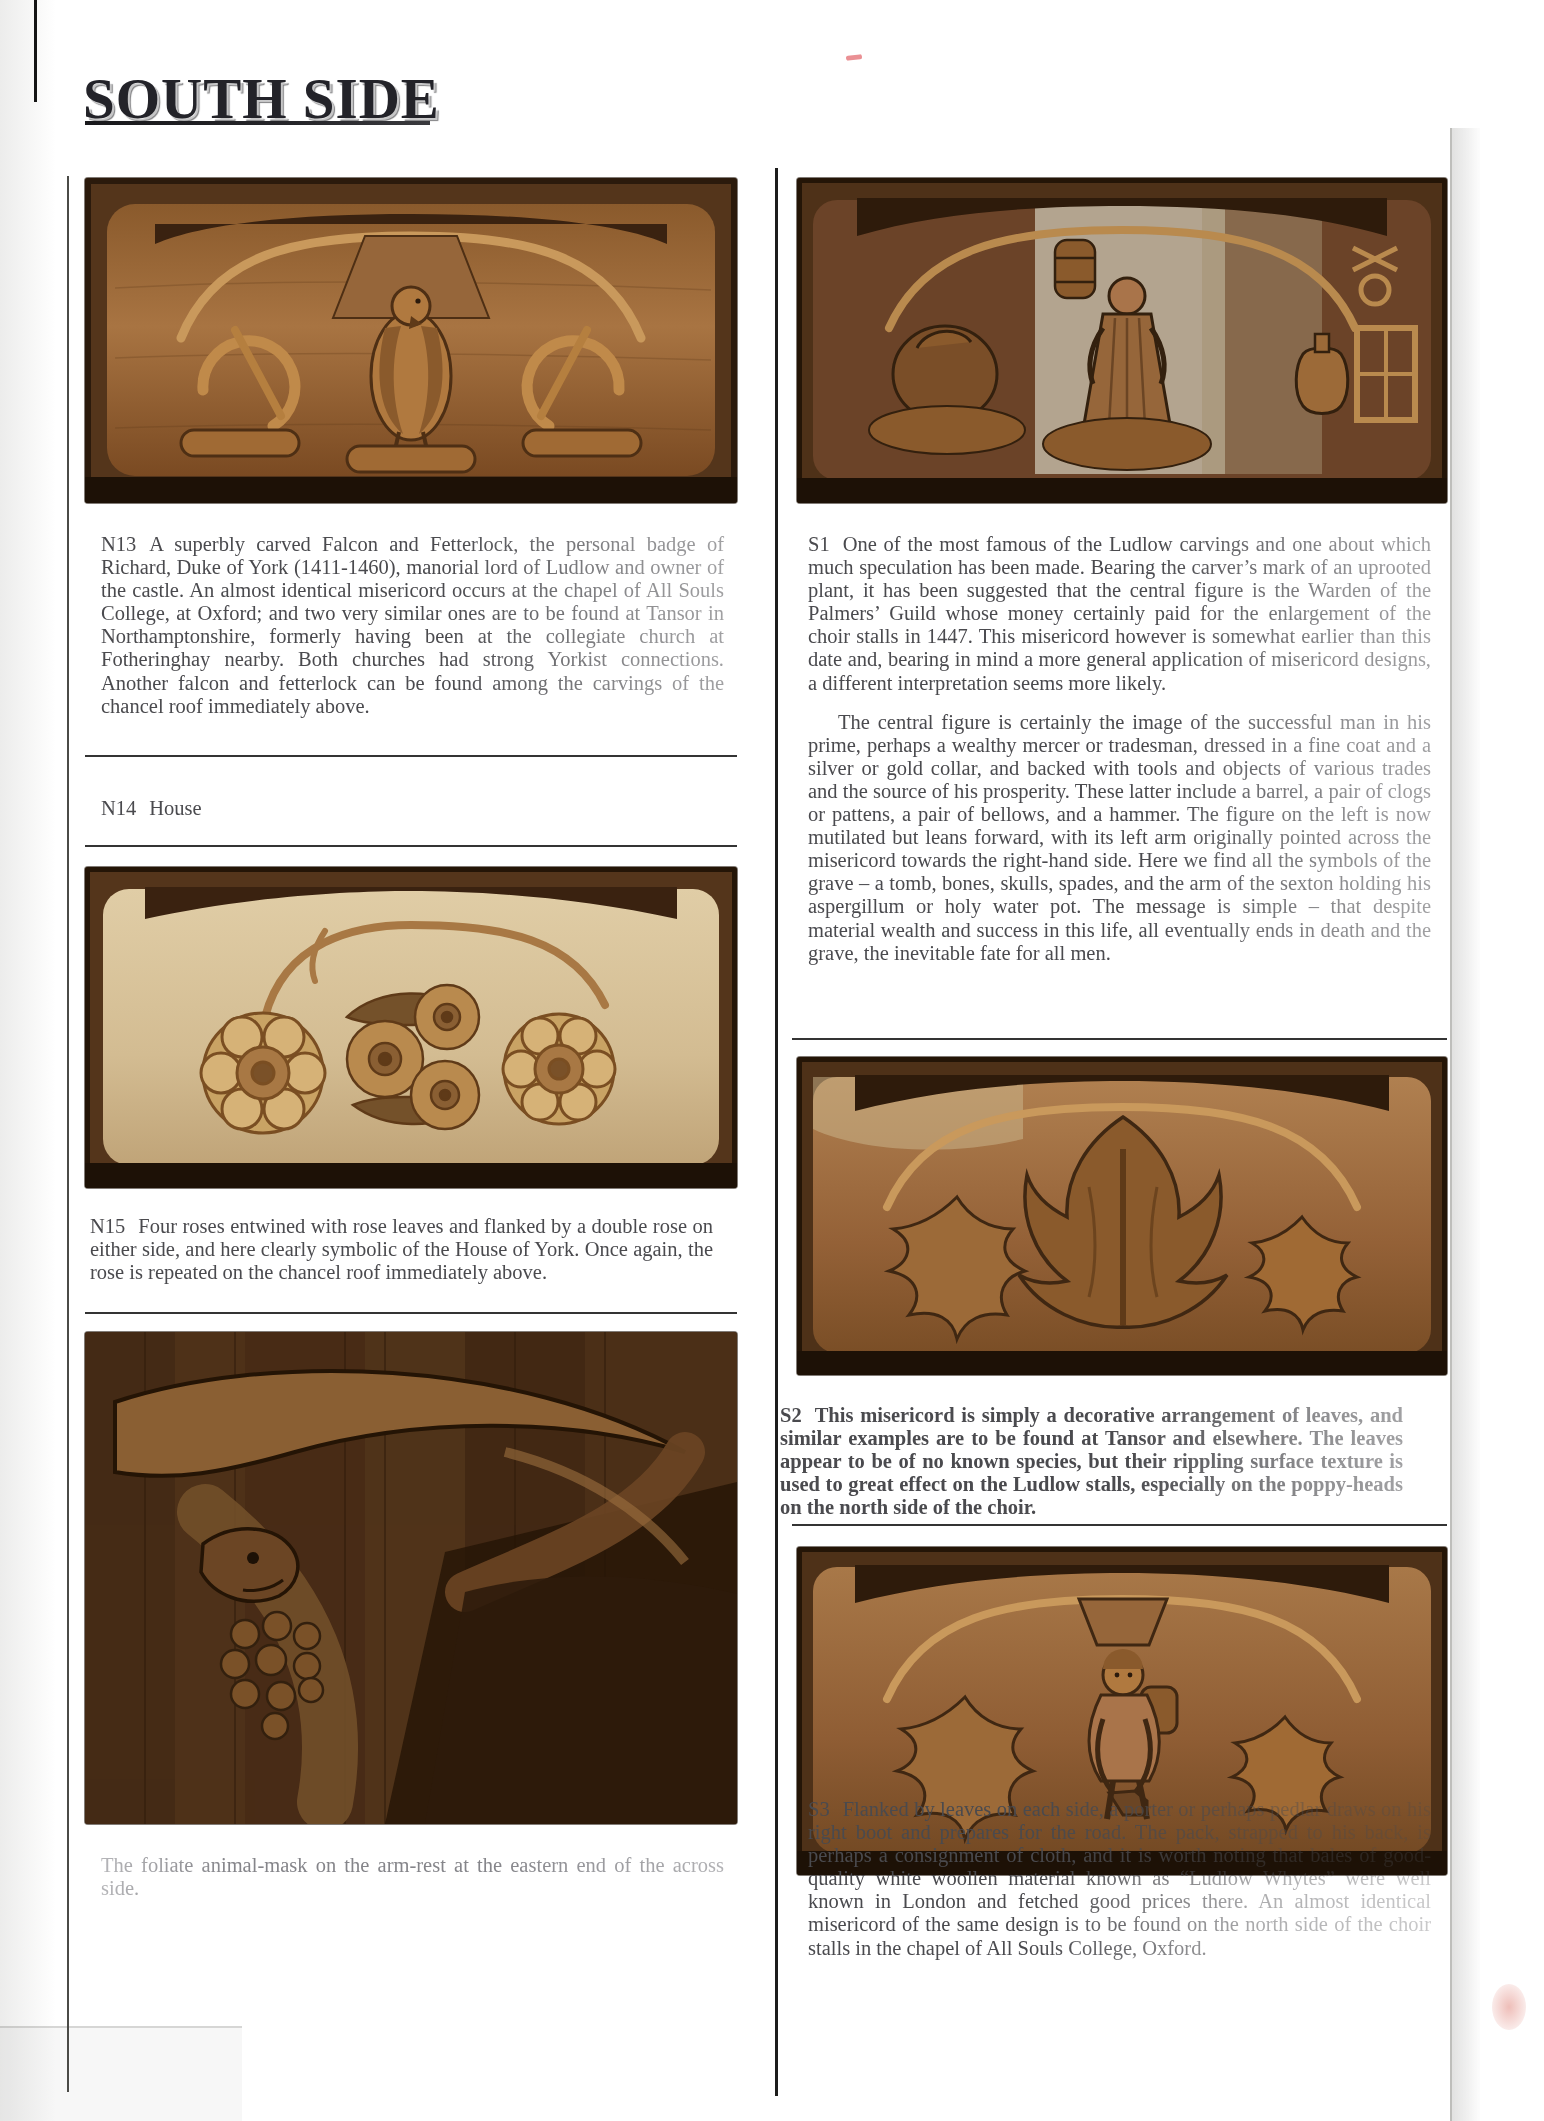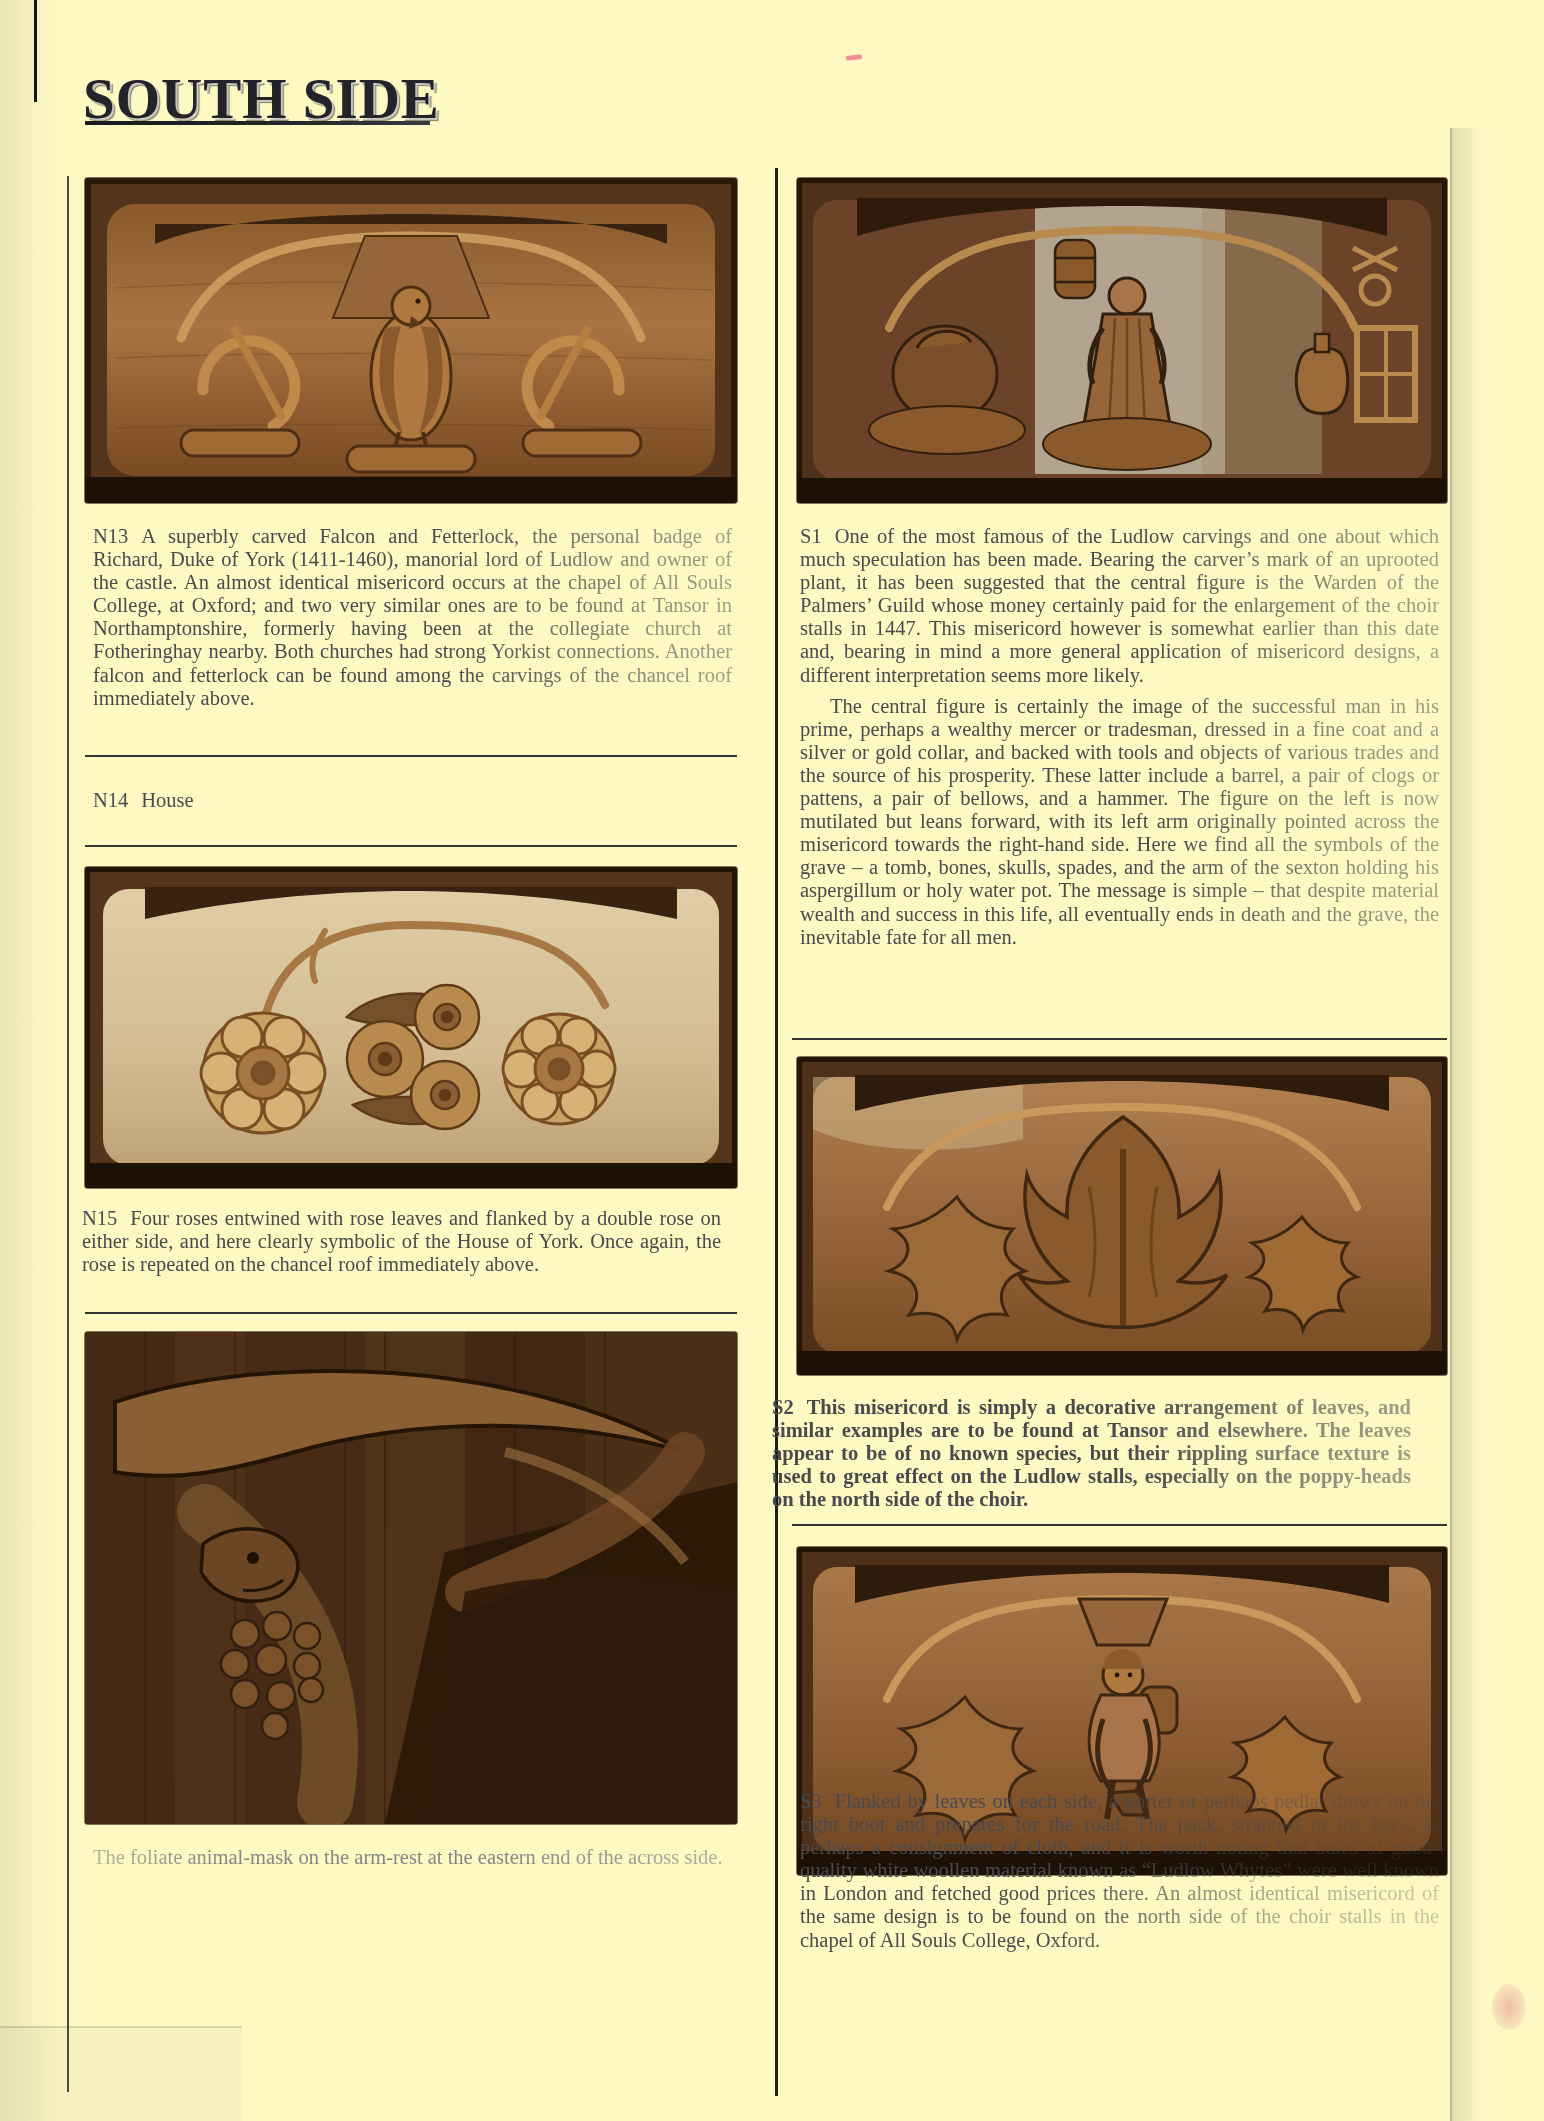--- a/index.html
+++ b/index.html
@@ -1,19 +1,19 @@
 <!DOCTYPE html>
 <html><head>
 <meta charset="utf-8">
 <style>
   html,body{margin:0;padding:0;background:#e8e8e6;}
   .page{
     position:relative;
     width:1544px;height:2121px;
-    background:#fef9c3;
+    background:#ffffff;
     overflow:hidden;
     font-family:"Liberation Serif", serif;
   }
   
   .left-edge-shade{position:absolute;left:0;top:0;width:56px;height:2121px;
     background:linear-gradient(to right, rgba(110,110,104,0.13), rgba(110,110,104,0));}
   .bottom-left-shade{position:absolute;left:0;top:2026px;width:242px;height:95px;
     background:rgba(120,120,114,0.06);border-top:2px solid rgba(100,100,95,0.22);}
   .topleft-line{position:absolute;left:34px;top:0;width:3px;height:102px;background:#141414;}
   .gutter-line{position:absolute;left:67px;top:176px;width:2px;height:1916px;background:#4b4b47;}
@@ -40,21 +40,21 @@
   
   .fig{position:absolute;overflow:hidden;border-radius:3px;
     box-shadow:0 0 0 1px rgba(25,15,5,0.55);background:#3a2413;}
   .fig svg{display:block;width:100%;height:100%;}
   
   .cap{
     position:absolute;width:655px;
     font-size:20.5px;line-height:23.1px;color:#4a4a4e;
     text-align:justify;
   }
-  .cap p{margin:8px;}
+  .cap p{margin:16px;}
   .cap .lbl{margin-right:13px;}
   .cap .indent{text-indent:30px;}
   .fade-soft{
     -webkit-mask-image:linear-gradient(to right,#000 55%, rgba(0,0,0,0.62) 85%, rgba(0,0,0,0.5) 100%);
     mask-image:linear-gradient(to right,#000 55%, rgba(0,0,0,0.62) 85%, rgba(0,0,0,0.5) 100%);
   }
   .fade-strong{
     -webkit-mask-image:linear-gradient(to right,#000 38%, rgba(0,0,0,0.45) 72%, rgba(0,0,0,0.28) 100%);
     mask-image:linear-gradient(to right,#000 38%, rgba(0,0,0,0.45) 72%, rgba(0,0,0,0.28) 100%);
   }

